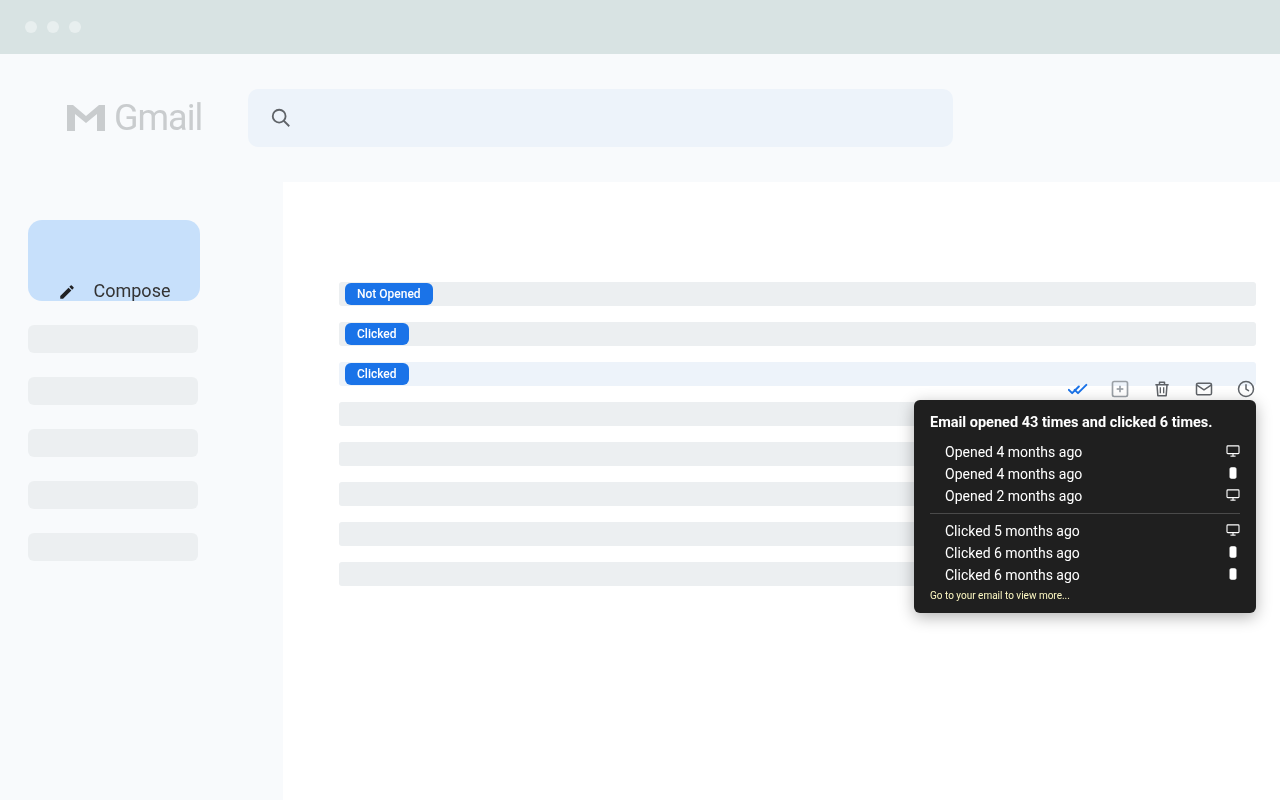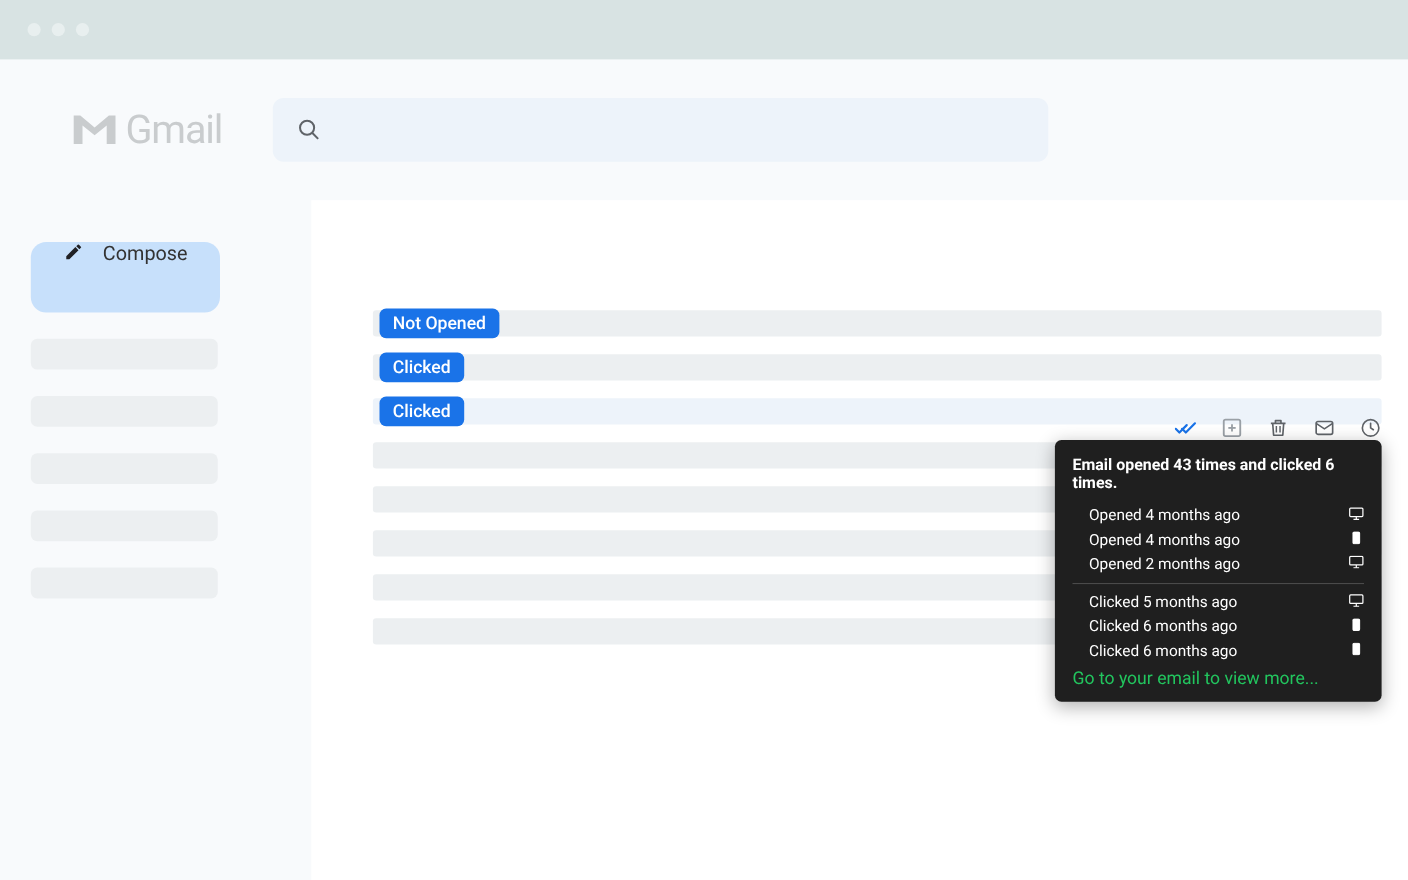--- a/index.html
+++ b/index.html
@@ -9,41 +9,41 @@
 .tb-dot { width: 12px; height: 12px; border-radius: 50%; background: #e8efef; }
 
 .header { height: 128px; display: flex; align-items: center; padding: 0 64px; gap: 46px; }
 .logo { display: flex; align-items: center; gap: 6px; }
 .logo-text { font-size: 36px; font-weight: 400; color: #c9ccce; letter-spacing: -1px; }
 .search { flex: 1; max-width: 705px; height: 58px; background: #edf3fa; border-radius: 10px; display: flex; align-items: center; padding: 0 22px; }
 .search svg { width: 22px; height: 22px; }
 
 .main { display: flex; height: calc(800px - 54px - 128px); }
 .sidebar { width: 283px; padding: 38px 28px; flex-shrink: 0; }
-.compose { width: 172px; height: 64px; background: #c7e0fb; border-radius: 14px; display: flex; align-items: flex-start; justify-content: center; gap: 18px; font-size: 18px; color: #333; cursor: pointer; }
+.compose { width: 172px; height: 81px; background: #c7e0fb; border-radius: 14px; display: flex; align-items: flex-end; justify-content: center; gap: 18px; font-size: 18px; color: #333; cursor: pointer; }
 .compose svg { width: 18px; height: 18px; }
 .sb-placeholder { width: 170px; height: 28px; background: #eceff1; border-radius: 6px; margin-top: 24px; }
 .sb-placeholder:first-of-type { margin-top: 42px; }
 .sb-placeholder + .sb-placeholder { margin-top: 24px; }
 
 .content { flex: 1; background: #ffffff; padding: 100px 24px 0 0; position: relative; }
 .row { height: 24px; background: #eceff1; border-radius: 3px; margin-bottom: 16px; margin-left: 56px; position: relative; display: flex; align-items: center; }
 .row.hl { background: #edf3fa; }
-.badge { position: absolute; left: 6px; top: 50%; transform: translateY(-50%); background: #1a73e8; color: #fff; padding: 4px 12px; border-radius: 6px; font-size: 16px; font-weight: 500; white-space: nowrap; }
+.badge { position: absolute; left: 6px; top: 50%; transform: translateY(-50%); background: #1a73e8; color: #fff; padding: 4px 12px; border-radius: 6px; font-size: 12px; font-weight: 500; white-space: nowrap; }
 .row-trail { position: absolute; right: 8px; color: #5b5b5b; font-size: 15px; white-space: nowrap; }
 
 .action-bar { position: absolute; top: 197px; right: 24px; display: flex; gap: 22px; align-items: center; }
 .action-bar .ic { width: 20px; height: 20px; cursor: pointer; display: flex; align-items: center; justify-content: center; }
 .action-bar svg { width: 20px; height: 20px; }
 
-.tooltip { position: absolute; top: 218px; right: 24px; width: 297px; background: #1f1f1f; color: #fff; border-radius: 6px; padding: 14px 16px 12px; font-size: 14px; box-shadow: 0 4px 16px rgba(0,0,0,.3); }
+.tooltip { position: absolute; top: 218px; right: 24px; width: 342px; background: #1f1f1f; color: #fff; border-radius: 6px; padding: 14px 16px 12px; font-size: 14px; box-shadow: 0 4px 16px rgba(0,0,0,.3); }
 .tooltip .title { font-weight: 700; font-size: 14.5px; margin-bottom: 10px; }
 .tooltip .entry { display: flex; justify-content: space-between; align-items: center; padding: 3px 0; font-size: 14px; margin-left: 15px; }
 .tooltip .divider { height: 1px; background: #4a4a4a; margin: 6px 0; }
-.tooltip .more { color: #22c55e; font-size: 16px; padding-top: 4px; }
+.tooltip .more { color: #fef9c3; font-size: 10px; padding-top: 4px; }
 .device-ic { width: 14px; height: 12px; }
 </style>
 </head>
 <body>
 
 <div class="titlebar">
   <div class="tb-dot"></div>
   <div class="tb-dot"></div>
   <div class="tb-dot"></div>
 </div>

